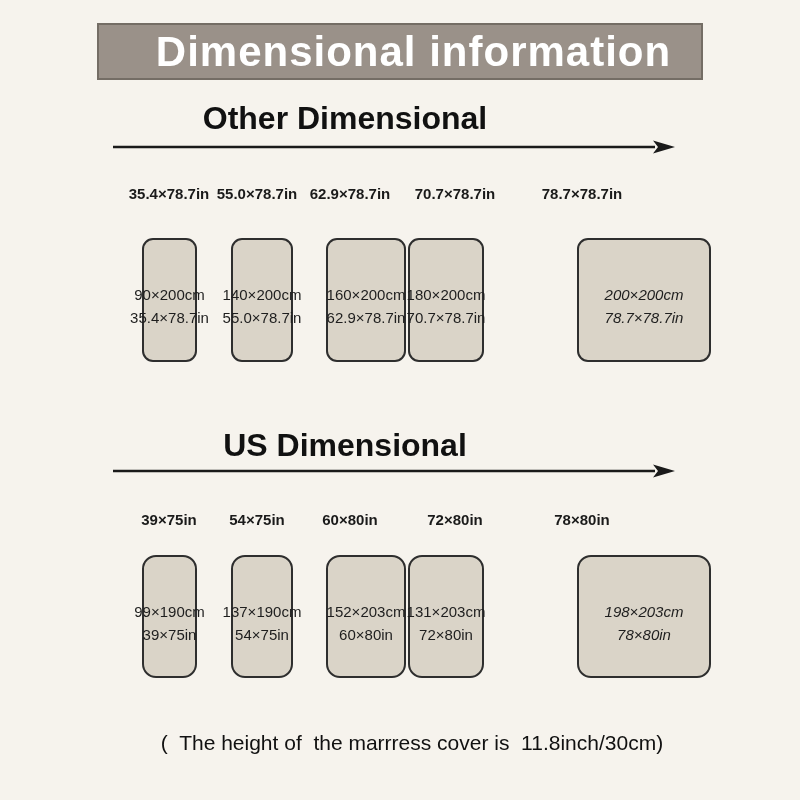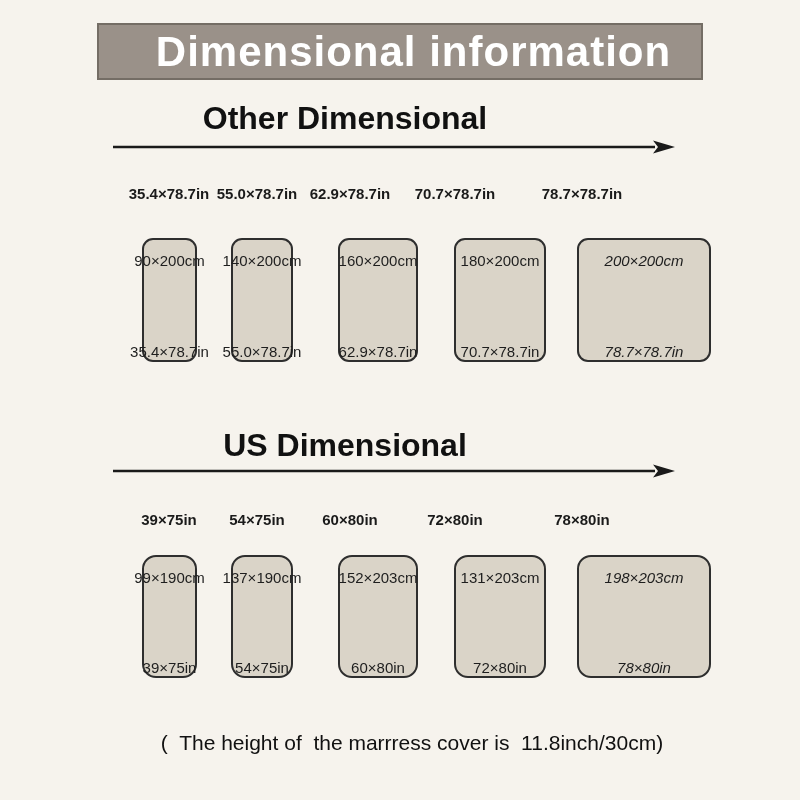--- a/index.html
+++ b/index.html
@@ -47,29 +47,29 @@
   .row1-label{top:185px;}
   .row2-label{top:511px;}
   .lc0{left:99px;} .lc1{left:187px;} .lc2{left:280px;} .lc3{left:385px;} .lc4{left:512px;}
 
   
   .mattress{
     position:absolute;box-sizing:border-box;
     background:var(--mattress-fill,#dad4c8);
     border:2px solid var(--mattress-border,#2e2e2e);
     border-radius:11px;
-    display:flex;flex-direction:column;align-items:center;justify-content:space-between;
+    display:flex;flex-direction:column;align-items:center;justify-content:center;
     gap:7px;padding-top:13px;
   }
   .row1{top:238px;height:124px;}
   .row2{top:555px;height:123px;border-radius:14px;}
   .c0{left:142px;width:55px;}
   .c1{left:231px;width:62px;}
-  .c2{left:338px;width:80px;}
-  .c3{left:454px;width:92px;}
+  .c2{left:326px;width:80px;}
+  .c3{left:408px;width:76px;}
   .c4{left:577px;width:134px;font-style:italic;}
   .dim-line{
     font-size:15px;color:#1e1e1e;white-space:nowrap;line-height:1.05;
   }
 
   
   .footer-note{
     position:absolute;left:16px;top:731px;width:752px;text-align:center;
     font-size:21px;color:#111;white-space:pre;margin-left:20px;
   }

